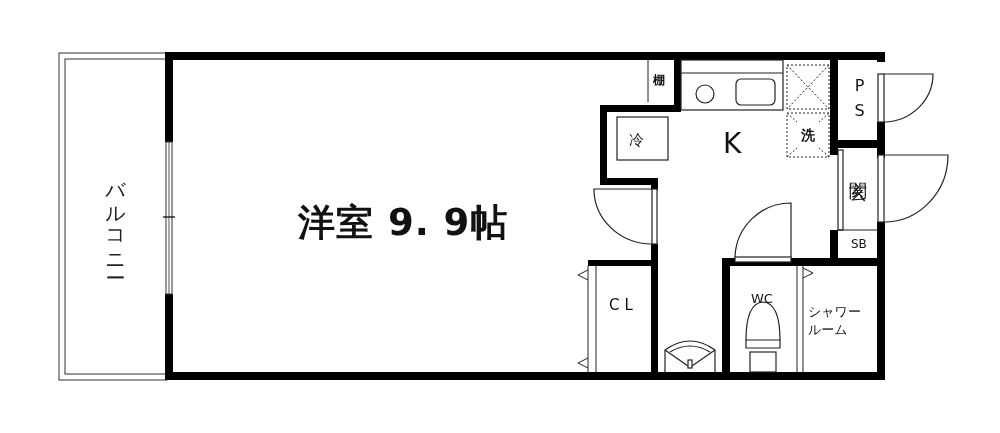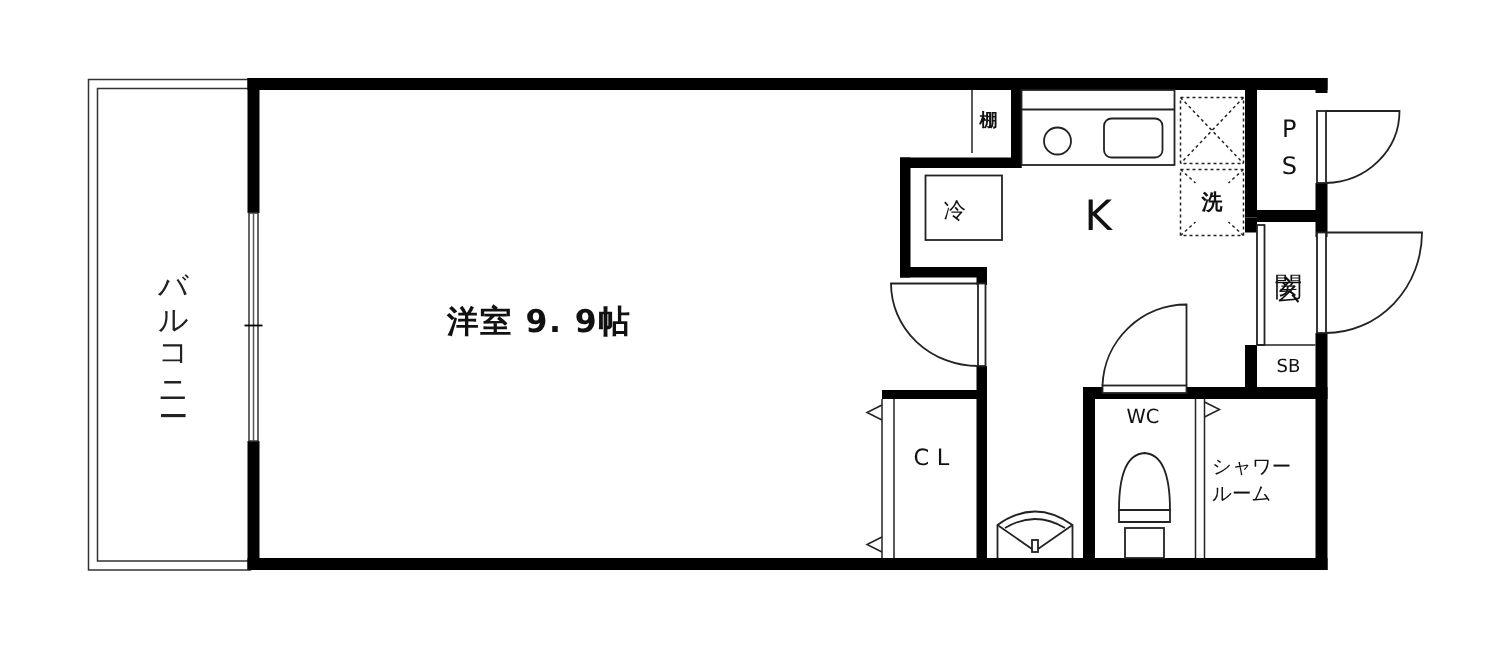--- a/index.html
+++ b/index.html
@@ -1,29 +1,29 @@
 <!DOCTYPE html>
 <html><head>
   <meta charset="utf-8">
   <style>
     html, body { margin: 0; padding: 0; background: #ffffff; }
     body { width: 1000px; height: 433px; position: relative; overflow: hidden; font-family: "DejaVu Sans", sans-serif; }
     svg { position: absolute; left: 0; top: 0; }
     .lbl { position: absolute; color: #111; line-height: 1; white-space: nowrap; }
-    .main-room { left: 298px; top: 204px; font-size: 21px; font-weight: bold; letter-spacing: 1px; }
+    .main-room { left: 298px; top: 204px; font-size: 37px; font-weight: bold; letter-spacing: 1px; }
     .balcony { left: 106px; top: 168px; font-size: 20px; writing-mode: vertical-rl; letter-spacing: 2px; color: #222; }
     .k { left: 723px; top: 130px; font-size: 28px; color: #111; }
     .fridge { left: 629px; top: 133px; font-size: 15px; }
     .washer { left: 801px; top: 128px; font-size: 14px; font-weight: bold; }
     .shelf { left: 653px; top: 74px; font-size: 12px; font-weight: bold; }
     .ps { left: 851px; top: 76px; font-size: 16px; writing-mode: vertical-rl; text-orientation: upright; letter-spacing: 6px; }
     .genkan { left: 849px; top: 168px; font-size: 18px; writing-mode: vertical-rl; }
     .sb { left: 851px; top: 238px; font-size: 12px; }
     .cl { left: 609px; top: 298px; font-size: 15px; letter-spacing: 5px; }
-    .wc { left: 751px; top: 272px; font-size: 13px; }
+    .wc { left: 751px; top: 292px; font-size: 13px; }
     .shower { left: 808px; top: 303px; font-size: 13px; line-height: 1.4; text-align: left; white-space: normal; width: 60px; }
   </style>
 </head>
 <body>
 
 <svg width="1000" height="433" viewBox="0 0 1000 433">
 
   <g fill="none" stroke="#333" stroke-width="1">
     <rect x="59" y="53" width="108" height="327"></rect>
     <rect x="65" y="59" width="102" height="315"></rect>

